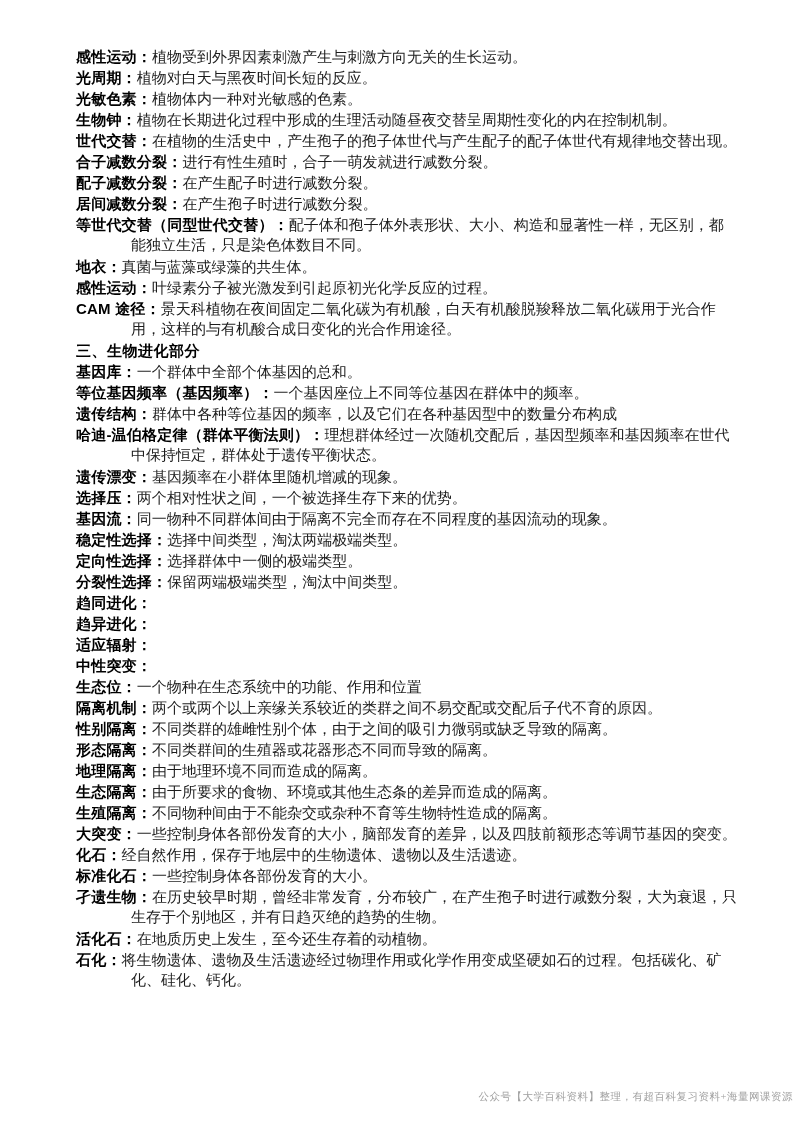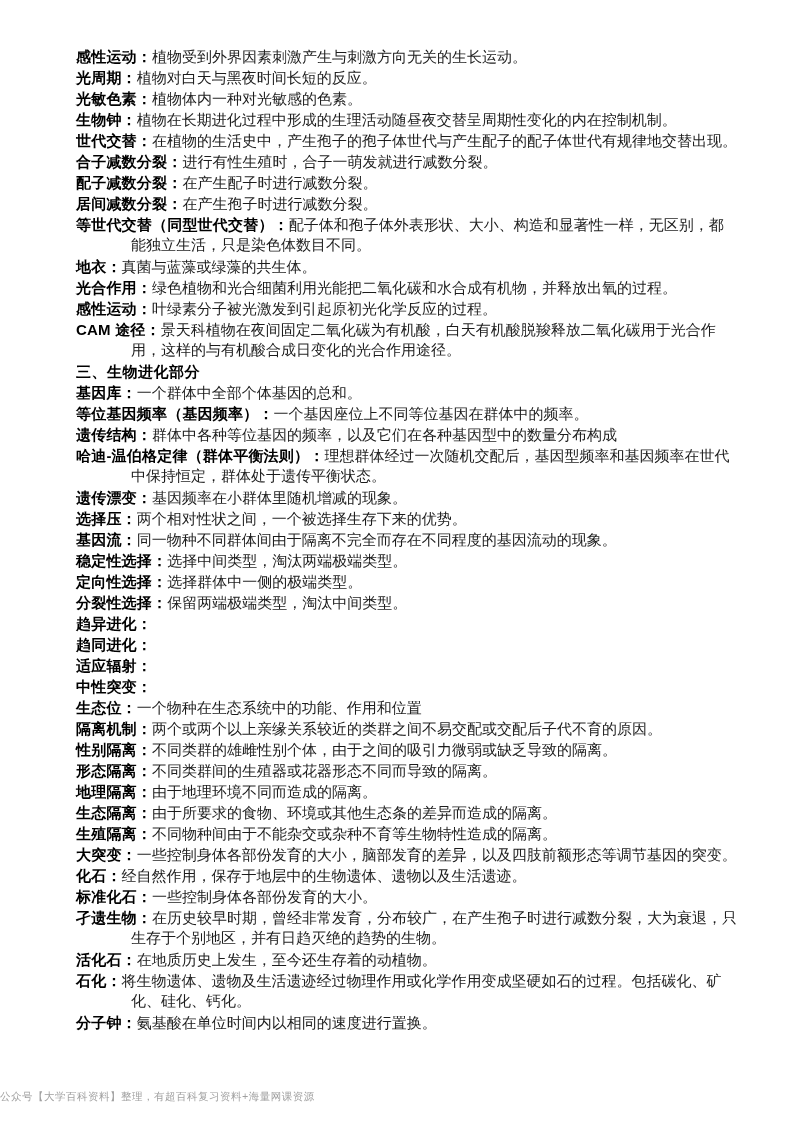--- a/index.html
+++ b/index.html
@@ -44,74 +44,72 @@
     letter-spacing: 0.5px;
   }
   .line.cont {
     padding-left: 55px;
   }
   .footer {
     position: absolute;
     left: 0;
     top: 1090px;
     width: 100%;
-    text-align: left;
+    text-align: right;
     font-size: 10.5px;
     color: #a0a0a0;
-    font-family: Liberation Mono, monospace;
+    font-family: Liberation Serif, serif;
     letter-spacing: 0.5px;
   }
 </style>
 </head>
 <body>
 
 <div class="page">
   <div class="content" id="content">
       <div class="line"><span class="term">感性运动：</span><span class="def">植物受到外界因素刺激产生与刺激方向无关的生长运动。</span></div>
       <div class="line"><span class="term">光周期：</span><span class="def">植物对白天与黑夜时间长短的反应。</span></div>
       <div class="line"><span class="term">光敏色素：</span><span class="def">植物体内一种对光敏感的色素。</span></div>
       <div class="line"><span class="term">生物钟：</span><span class="def">植物在长期进化过程中形成的生理活动随昼夜交替呈周期性变化的内在控制机制。</span></div>
       <div class="line"><span class="term">世代交替：</span><span class="def">在植物的生活史中，产生孢子的孢子体世代与产生配子的配子体世代有规律地交替出现。</span></div>
       <div class="line"><span class="term">合子减数分裂：</span><span class="def">进行有性生殖时，合子一萌发就进行减数分裂。</span></div>
       <div class="line"><span class="term">配子减数分裂：</span><span class="def">在产生配子时进行减数分裂。</span></div>
       <div class="line"><span class="term">居间减数分裂：</span><span class="def">在产生孢子时进行减数分裂。</span></div>
       <div class="line"><span class="term">等世代交替（同型世代交替）：</span><span class="def">配子体和孢子体外表形状、大小、构造和显著性一样，无区别，都</span></div>
       <div class="line cont"><span class="def">能独立生活，只是染色体数目不同。</span></div>
       <div class="line"><span class="term">地衣：</span><span class="def">真菌与蓝藻或绿藻的共生体。</span></div>
-      <div class="line"><span class="term">光合作用：</span><span class="def">绿色植物和光合细菌利用光能把二氧化碳和水合成有机物，并释放出氧的过程。</span></div>
       <div class="line"><span class="term">感性运动：</span><span class="def">叶绿素分子被光激发到引起原初光化学反应的过程。</span></div>
       <div class="line"><span class="term">CAM 途径：</span><span class="def">景天科植物在夜间固定二氧化碳为有机酸，白天有机酸脱羧释放二氧化碳用于光合作</span></div>
       <div class="line cont"><span class="def">用，这样的与有机酸合成日变化的光合作用途径。</span></div>
       <div class="line heading">三、生物进化部分</div>
       <div class="line"><span class="term">基因库：</span><span class="def">一个群体中全部个体基因的总和。</span></div>
       <div class="line"><span class="term">等位基因频率（基因频率）：</span><span class="def">一个基因座位上不同等位基因在群体中的频率。</span></div>
       <div class="line"><span class="term">遗传结构：</span><span class="def">群体中各种等位基因的频率，以及它们在各种基因型中的数量分布构成</span></div>
       <div class="line"><span class="term">哈迪-温伯格定律（群体平衡法则）：</span><span class="def">理想群体经过一次随机交配后，基因型频率和基因频率在世代</span></div>
       <div class="line cont"><span class="def">中保持恒定，群体处于遗传平衡状态。</span></div>
       <div class="line"><span class="term">遗传漂变：</span><span class="def">基因频率在小群体里随机增减的现象。</span></div>
       <div class="line"><span class="term">选择压：</span><span class="def">两个相对性状之间，一个被选择生存下来的优势。</span></div>
       <div class="line"><span class="term">基因流：</span><span class="def">同一物种不同群体间由于隔离不完全而存在不同程度的基因流动的现象。</span></div>
       <div class="line"><span class="term">稳定性选择：</span><span class="def">选择中间类型，淘汰两端极端类型。</span></div>
       <div class="line"><span class="term">定向性选择：</span><span class="def">选择群体中一侧的极端类型。</span></div>
       <div class="line"><span class="term">分裂性选择：</span><span class="def">保留两端极端类型，淘汰中间类型。</span></div>
+      <div class="line"><span class="term">趋同进化：</span><span class="def"></span></div>
       <div class="line"><span class="term">趋异进化：</span><span class="def"></span></div>
-      <div class="line"><span class="term">趋同进化：</span><span class="def"></span></div>
       <div class="line"><span class="term">适应辐射：</span><span class="def"></span></div>
       <div class="line"><span class="term">中性突变：</span><span class="def"></span></div>
       <div class="line"><span class="term">生态位：</span><span class="def">一个物种在生态系统中的功能、作用和位置</span></div>
       <div class="line"><span class="term">隔离机制：</span><span class="def">两个或两个以上亲缘关系较近的类群之间不易交配或交配后子代不育的原因。</span></div>
       <div class="line"><span class="term">性别隔离：</span><span class="def">不同类群的雄雌性别个体，由于之间的吸引力微弱或缺乏导致的隔离。</span></div>
       <div class="line"><span class="term">形态隔离：</span><span class="def">不同类群间的生殖器或花器形态不同而导致的隔离。</span></div>
       <div class="line"><span class="term">地理隔离：</span><span class="def">由于地理环境不同而造成的隔离。</span></div>
       <div class="line"><span class="term">生态隔离：</span><span class="def">由于所要求的食物、环境或其他生态条的差异而造成的隔离。</span></div>
       <div class="line"><span class="term">生殖隔离：</span><span class="def">不同物种间由于不能杂交或杂种不育等生物特性造成的隔离。</span></div>
       <div class="line"><span class="term">大突变：</span><span class="def">一些控制身体各部份发育的大小，脑部发育的差异，以及四肢前额形态等调节基因的突变。</span></div>
       <div class="line"><span class="term">化石：</span><span class="def">经自然作用，保存于地层中的生物遗体、遗物以及生活遗迹。</span></div>
       <div class="line"><span class="term">标准化石：</span><span class="def">一些控制身体各部份发育的大小。</span></div>
       <div class="line"><span class="term">孑遗生物：</span><span class="def">在历史较早时期，曾经非常发育，分布较广，在产生孢子时进行减数分裂，大为衰退，只</span></div>
       <div class="line cont"><span class="def">生存于个别地区，并有日趋灭绝的趋势的生物。</span></div>
       <div class="line"><span class="term">活化石：</span><span class="def">在地质历史上发生，至今还生存着的动植物。</span></div>
       <div class="line"><span class="term">石化：</span><span class="def">将生物遗体、遗物及生活遗迹经过物理作用或化学作用变成坚硬如石的过程。包括碳化、矿</span></div>
       <div class="line cont"><span class="def">化、硅化、钙化。</span></div>
-      <div class="line"><span class="term">分子钟：</span><span class="def">氨基酸在单位时间内以相同的速度进行置换。</span></div>
     </div>
   <div class="footer">公众号【大学百科资料】整理，有超百科复习资料+海量网课资源</div>
 </div>
 
 </body></html>

